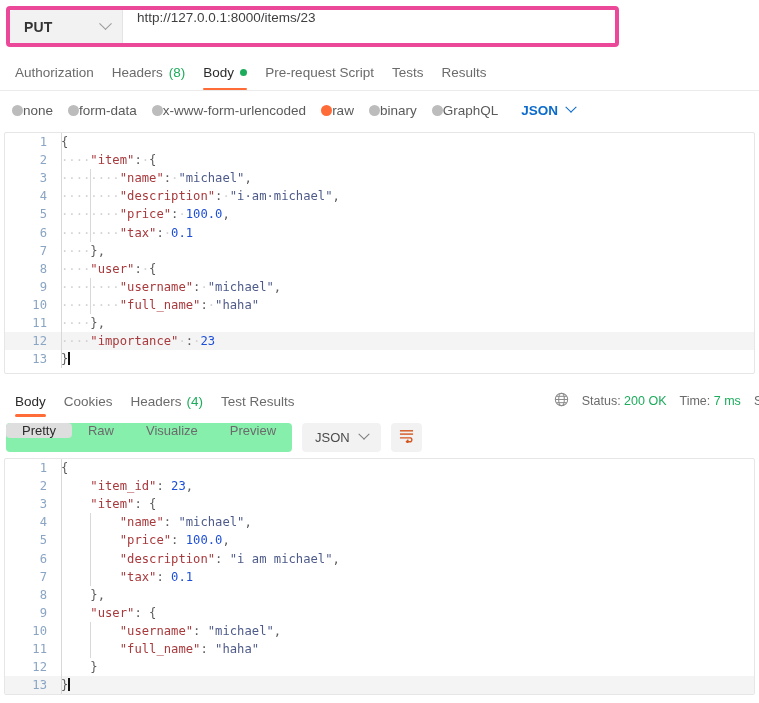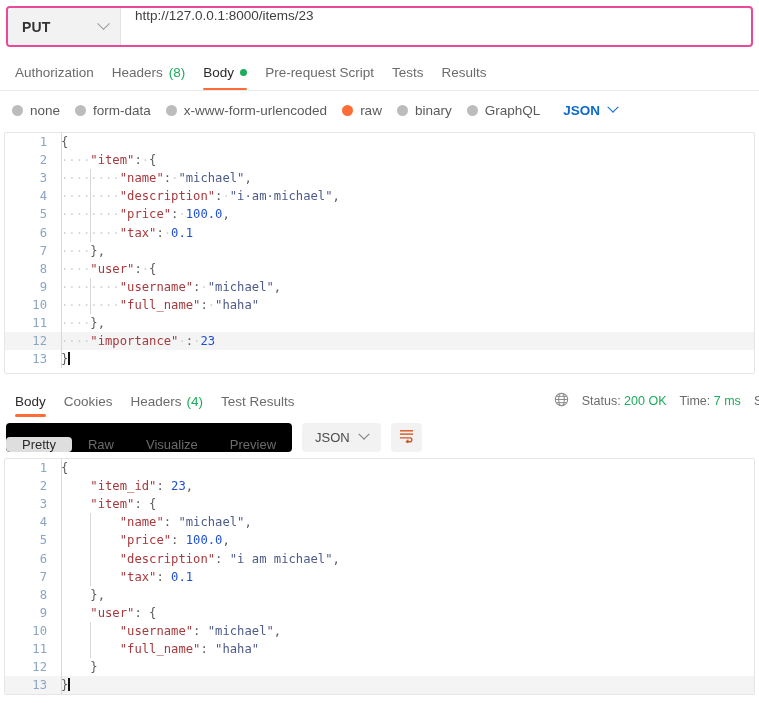--- a/index.html
+++ b/index.html
@@ -11,22 +11,22 @@
     -webkit-font-smoothing: antialiased;
   }
   body { overflow: hidden; position: relative; }
 
   
   .url-bar {
     display: flex;
     align-items: stretch;
     height: 41px;
     margin: 6px 0 0 6px;
-    width: 747px;
-    border: 2px solid #ec4899;
+    width: 613px;
+    border: 4px solid #ec4899;
     border-radius: 4px;
     background: #fff;
   }
   .method-select {
     display: flex;
     align-items: center;
     justify-content: space-between;
     width: 113px;
     padding: 0 12px 0 14px;
     background: #f2f2f2;
@@ -101,21 +101,20 @@
     display: flex;
     align-items: center;
     height: 32px;
     padding-left: 10px;
     margin-top: 3px;
     gap: 2px;
   }
   .bt {
     display: flex;
     align-items: center;
-    gap: 7px;
     padding: 0 11px 0 2px;
     font-size: 13.5px;
     color: #5a5a5a;
     cursor: pointer;
     white-space: nowrap;
   }
   .radio {
     width: 11px; height: 11px;
     border-radius: 50%;
     background: #bcbcbc;
@@ -242,22 +241,22 @@
   .resp-toolbar {
     display: flex;
     align-items: center;
     height: 30px;
     padding-left: 6px;
     margin-top: 2px;
     gap: 10px;
   }
   .seg {
     display: flex;
-    align-items: flex-end;
-    background: #000000;
+    align-items: flex-start;
+    background: #86efac;
     border-radius: 4px;
     height: 29px;
     overflow: hidden;
   }
   .seg-item {
     display: flex;
     align-items: center;
     padding: 0 16px;
     font-size: 13px;
     color: #6b6b6b;

